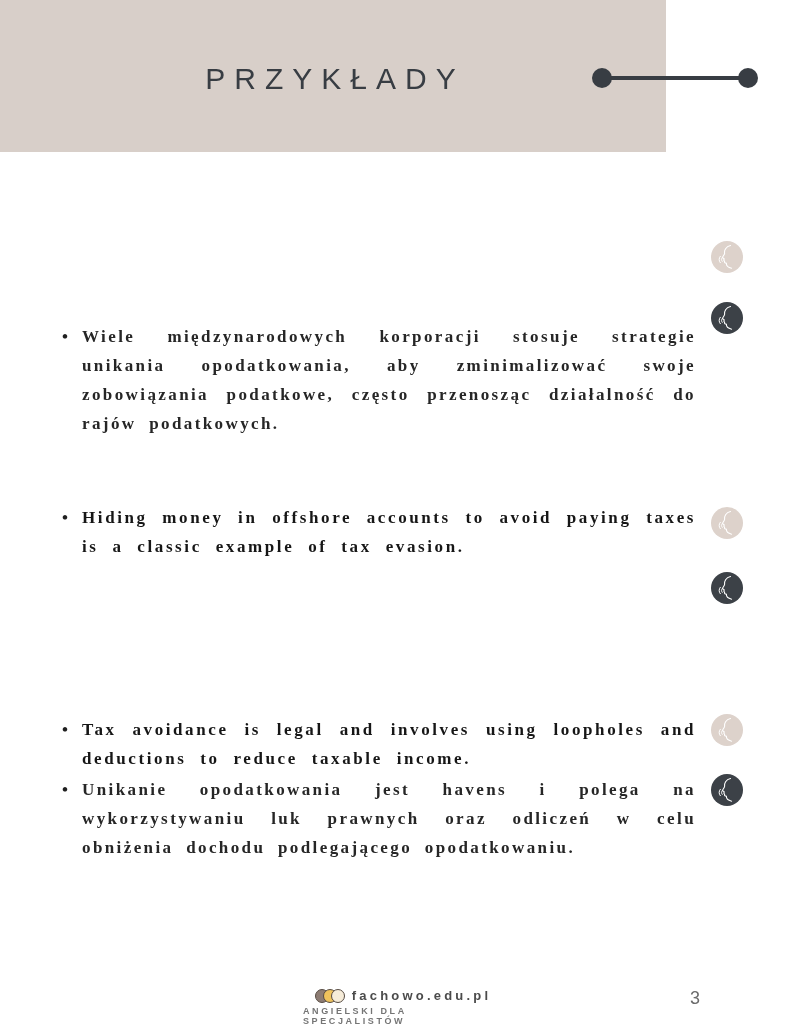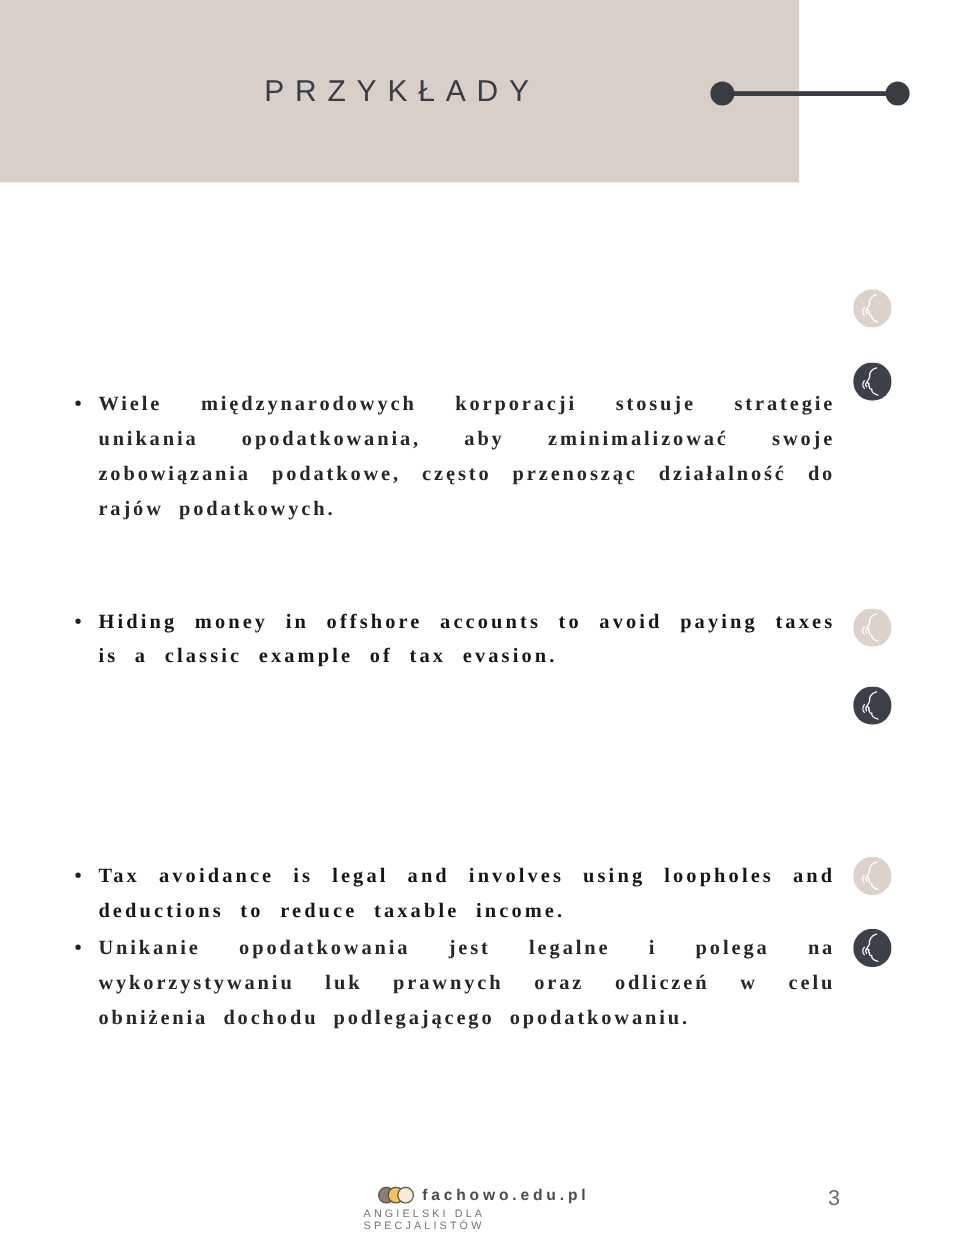--- a/index.html
+++ b/index.html
@@ -15,21 +15,21 @@
   
   .header-block {
     position:absolute; left:0; top:0;
     width:666px; height:152px;
     background:#d8cfc9;
   }
   .page-title {
     position:absolute; left:0; top:62px;
     width:661px; text-align:center;
     font-family:"Liberation Sans", sans-serif;
-    font-size:25px; font-weight:500;
+    font-size:30px; font-weight:500;
     letter-spacing:9px; text-indent:9px;
     color:#383d43;
   }
   .decor-line {
     position:absolute; left:602px; top:76px;
     width:146px; height:4px; background:#383d43;
   }
   .decor-dot {
     position:absolute; top:68px;
     width:20px; height:20px; border-radius:50%;
@@ -92,21 +92,21 @@
   .lc1 { background:#8d7c73; }
   .lc2 { background:#f0c35c; }
   .lc3 { background:#f6ecd9; }
   .brand-name {
     font-family:"Liberation Sans", sans-serif;
     font-size:13px; font-weight:600;
     letter-spacing:3.2px; color:#4b4b4b;
   }
   .brand-tagline {
     font-family:"Liberation Sans", sans-serif;
-    font-size:9px; font-weight:400;
+    font-size:9px; font-weight:700;
     letter-spacing:2.6px; color:#757575;
     margin-top:3px;
   }
   .page-number {
     position:absolute; left:690px; top:988px;
     font-family:"Liberation Sans", sans-serif;
     font-size:18px; color:#6b6b6b;
   }
 </style>
 </head>
@@ -118,21 +118,21 @@
   <div class="page-title">PRZYKŁADY</div>
   <div class="decor-line"></div>
   <div class="decor-dot left"></div>
   <div class="decor-dot right"></div>
 
   <div class="entry pl s1-pl">Wiele międzynarodowych korporacji stosuje strategie unikania opodatkowania, aby zminimalizować swoje zobowiązania podatkowe, często przenosząc działalność do rajów podatkowych.</div>
 
   <div class="entry en s2-en">Hiding money in offshore accounts to avoid paying taxes is a classic example of tax evasion.</div>
 
   <div class="entry en s3-en">Tax avoidance is legal and involves using loopholes and deductions to reduce taxable income.</div>
-  <div class="entry pl s3-pl">Unikanie opodatkowania jest legalne i polega na wykorzystywaniu luk prawnych oraz odliczeń w celu obniżenia dochodu podlegającego opodatkowaniu.</div>
+  <div class="entry pl s3-pl">Unikanie opodatkowania jest havens i polega na wykorzystywaniu luk prawnych oraz odliczeń w celu obniżenia dochodu podlegającego opodatkowaniu.</div>
 
   <button class="audio-btn i1a">
     <span><svg viewBox="0 0 32 32">
       <circle cx="16" cy="16" r="16" fill="#ddd2cb"></circle>
       <path d="M19.5 4.5 C14.8 5.6 13.1 9.4 13.6 12.4 C13.7 13.4 11.6 15.4 11.6 16.4 C11.6 17.2 13 17.3 13.2 17.9 C12.6 18.9 12.8 19.7 13.6 20.2 C13.2 21.3 13.8 22.2 15.4 22.3 C15.2 24.7 17.2 26.4 20.6 27.2" stroke="#ffffff" fill="none" stroke-width="1.1" stroke-linecap="round"></path>
       <path d="M9.3 15.3 C7.7 17.2 7.7 19.8 9.3 21.7" stroke="#ffffff" fill="none" stroke-width="1" stroke-linecap="round"></path>
       <path d="M11.2 16.6 C10.3 17.7 10.3 19.3 11.2 20.4" stroke="#ffffff" fill="none" stroke-width="1" stroke-linecap="round"></path>
     </svg></span>
   </button>
   <button class="audio-btn i1b">

